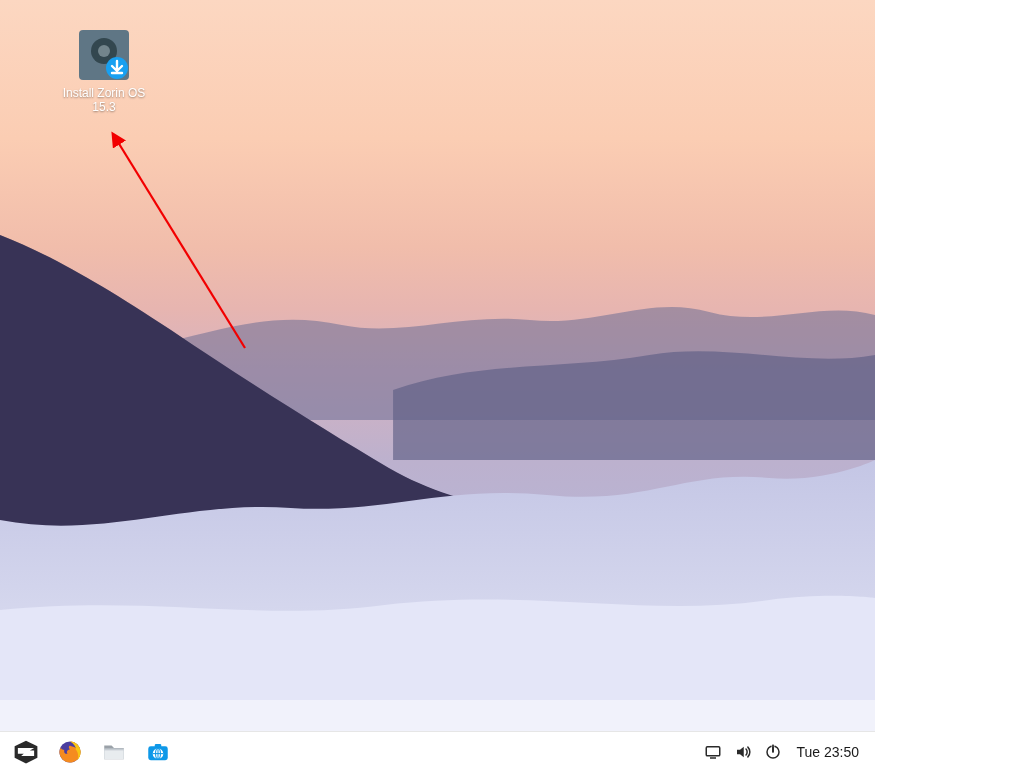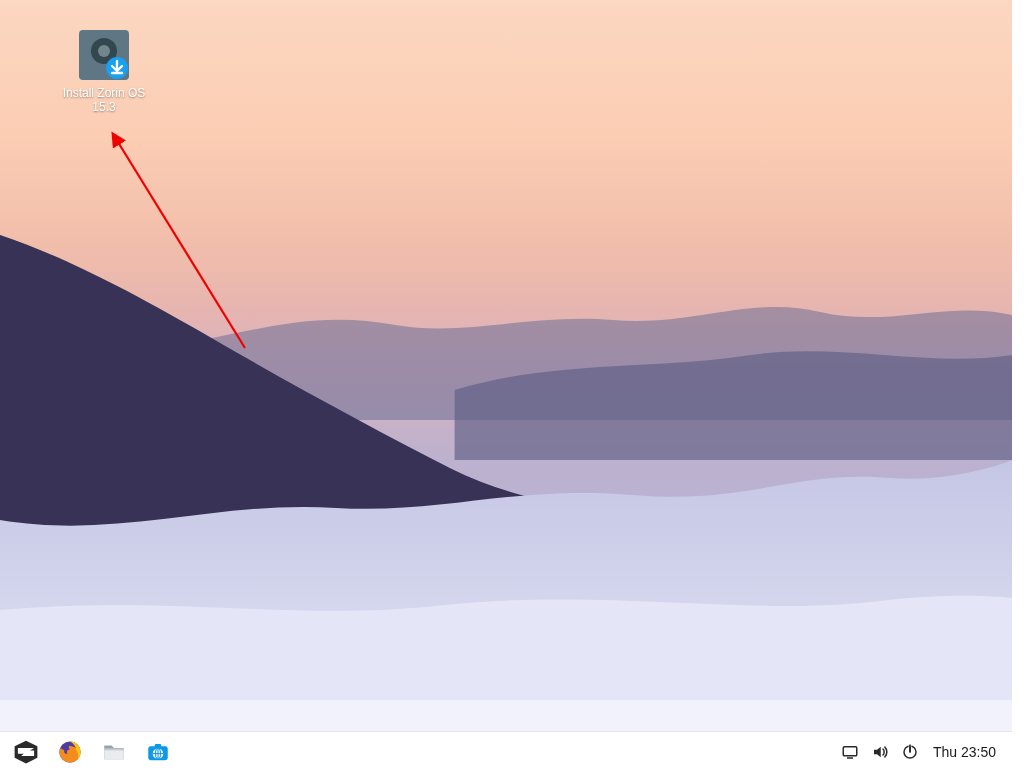--- a/index.html
+++ b/index.html
@@ -1,20 +1,20 @@
 <!DOCTYPE html>
 <html><head>
 <meta charset="utf-8">
 <style>
   * { box-sizing: border-box; margin: 0; padding: 0; }
   html, body { width: 1024px; height: 771px; overflow: hidden; font-family: sans-serif; }
 
   .desktop {
     position: relative;
-    width: 1012px;
+    width: 875px;
     height: 771px;
   }
 
   .wallpaper {
     position: absolute;
     inset: 0;
     z-index: 0;
   }
   .wallpaper svg { width: 100%; height: 100%; display: block; }
 
@@ -221,17 +221,17 @@
 
       <div class="tb-tray-item">
         <svg viewBox="0 0 24 24">
           <circle cx="12" cy="12" r="8" fill="none" stroke="#2a2a2a" stroke-width="2"></circle>
           <line x1="12" y1="3" x2="12" y2="12" stroke="#2a2a2a" stroke-width="2.3" stroke-linecap="round"></line>
           <rect x="10" y="2" width="4" height="3" fill="#ffffff"></rect>
           <line x1="12" y1="3" x2="12" y2="11" stroke="#2a2a2a" stroke-width="2.3" stroke-linecap="round"></line>
         </svg>
       </div>
 
-      <div class="tb-clock">Thu 23:50</div>
+      <div class="tb-clock">Tue 23:50</div>
     </div>
   </div>
 
 </div>
 
 </body></html>

